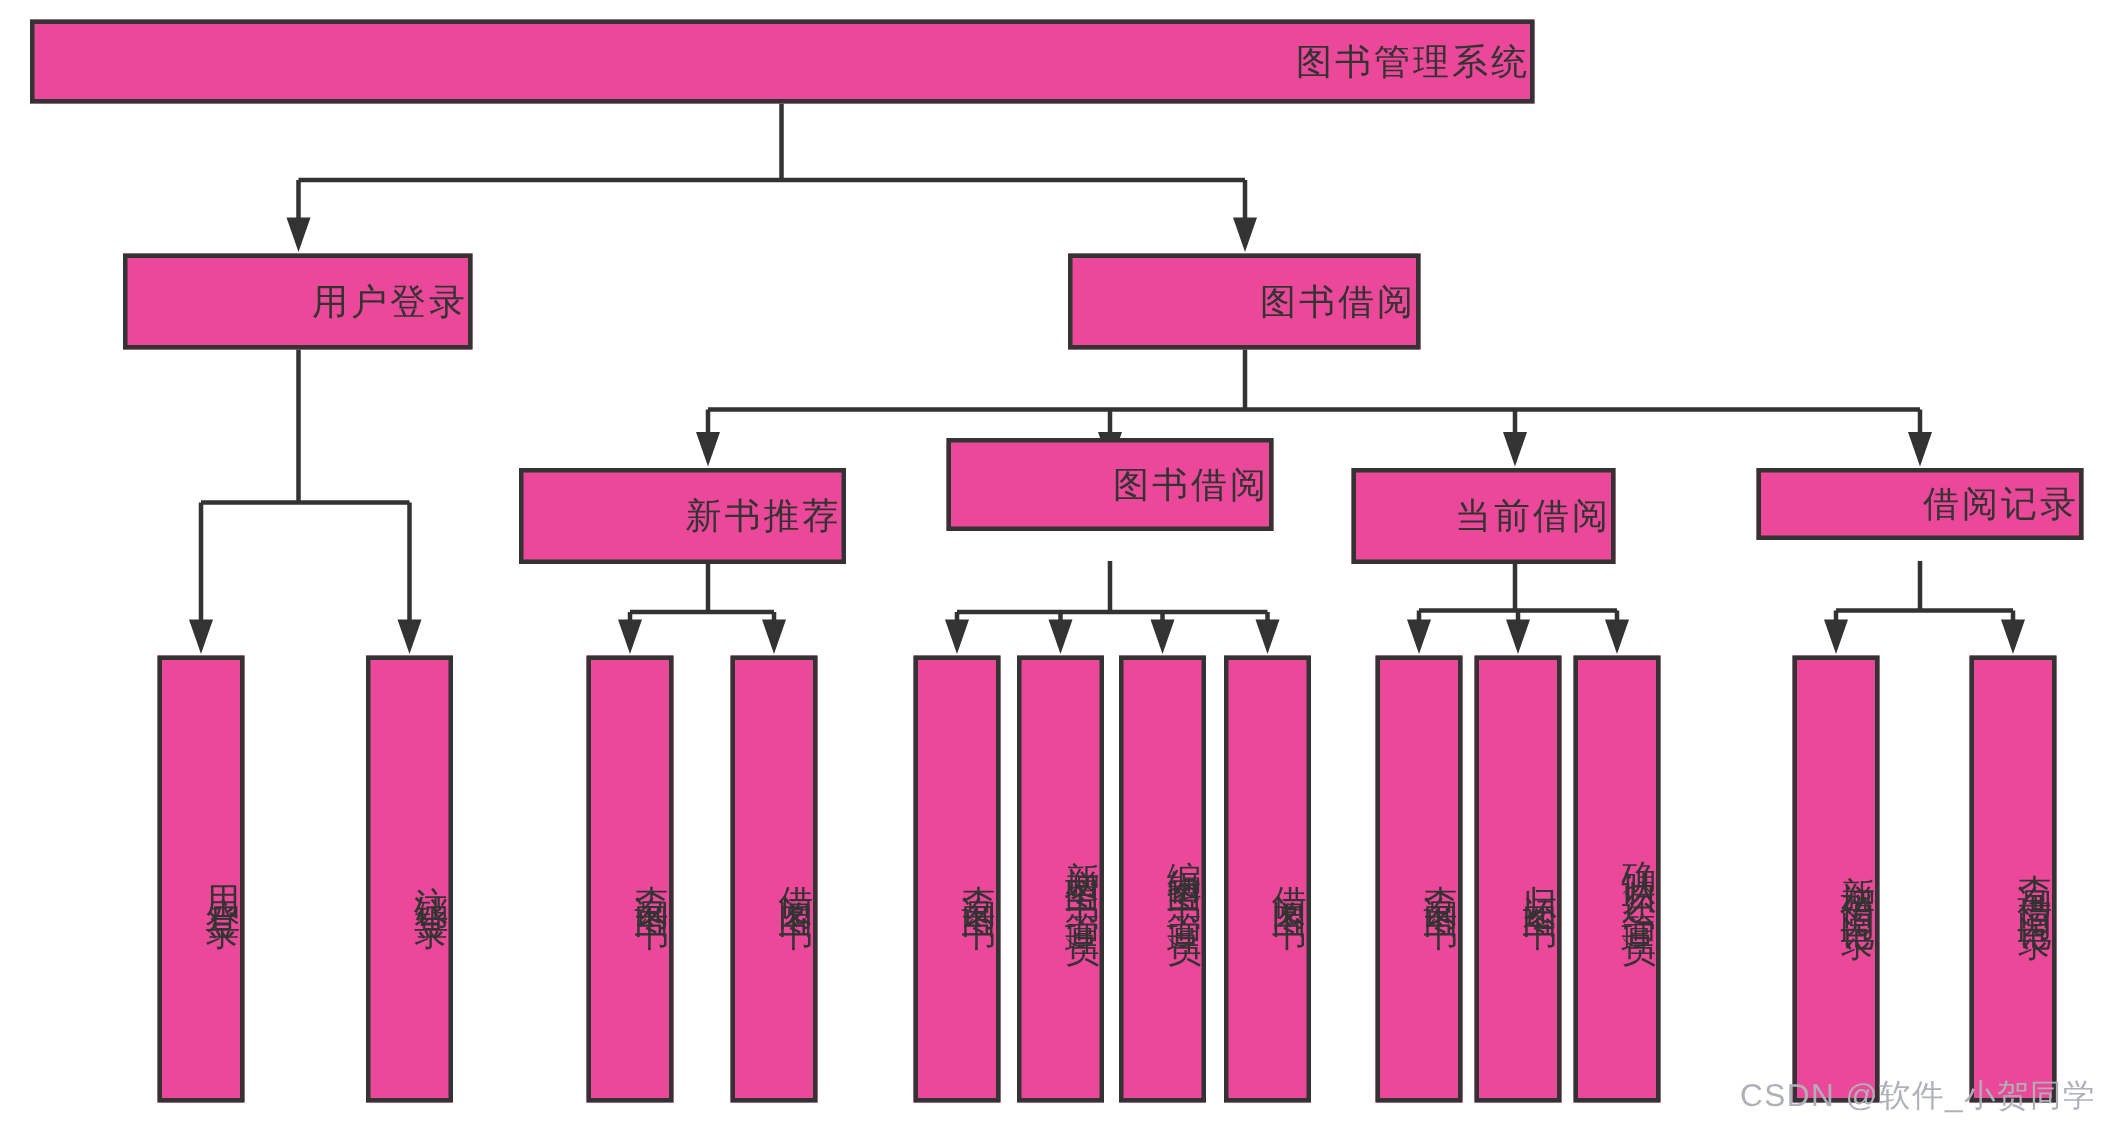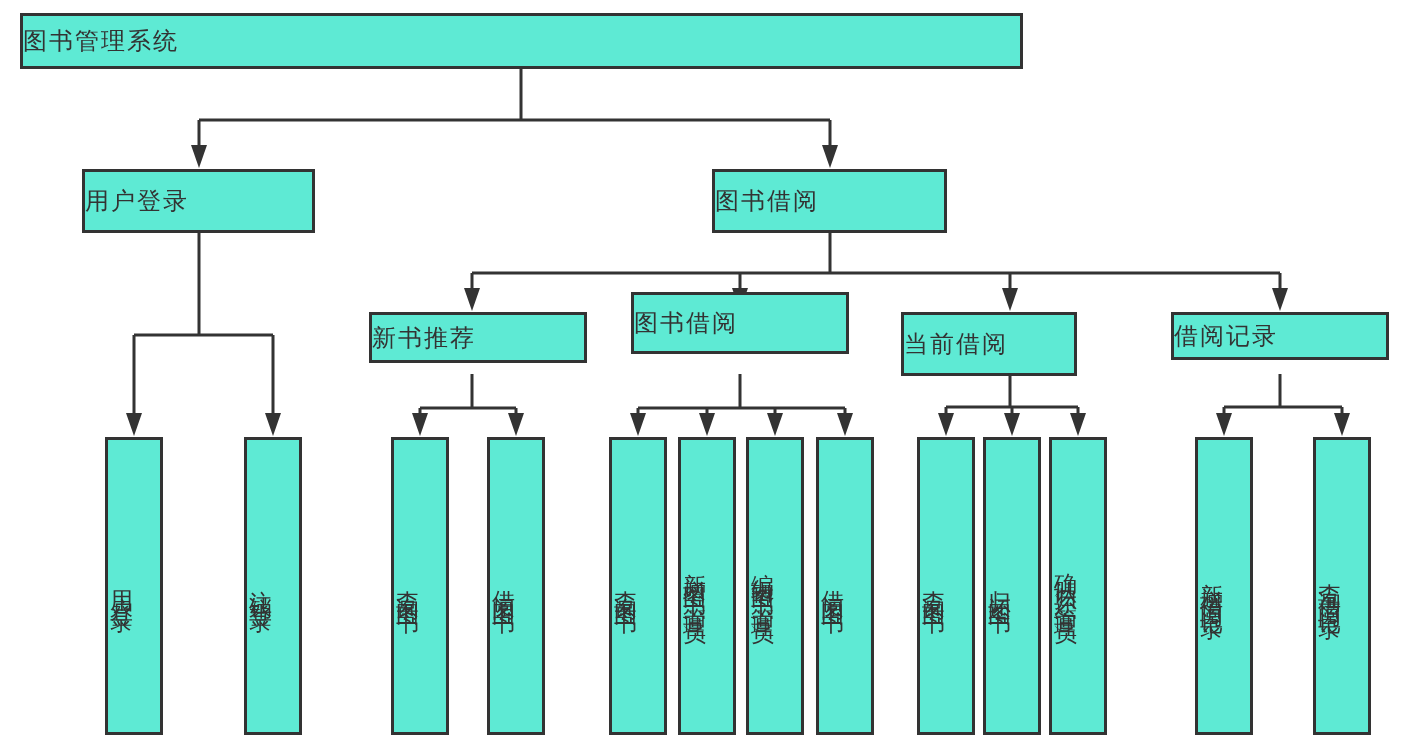--- a/index.html
+++ b/index.html
@@ -2,22 +2,22 @@
 <html><head>
 <meta charset="utf-8">
 <style>
   html,body{margin:0;padding:0;background:#fff;}
   .canvas{
     position:relative;width:1405px;height:747px;background:#ffffff;
     font-family:"Liberation Sans","DejaVu Sans",sans-serif;overflow:hidden;
   }
   .connectors{position:absolute;left:0;top:0;width:1405px;height:747px;}
   .box{
-    position:absolute;box-sizing:border-box;border:3px solid #333333;background:#5eead4;
-    display:flex;align-items:center;justify-content:flex-start;z-index:2;font-family:Liberation Mono, monospace;
+    position:absolute;box-sizing:border-box;border:3px solid #333333;background:#ec4899;
+    display:flex;align-items:center;justify-content:flex-end;z-index:2;
   }
   .lbl{color:#333333;font-size:24px;letter-spacing:2px;white-space:nowrap;}
   .leaf .lbl{
     writing-mode:vertical-rl;text-orientation:mixed;
     font-size:23px;letter-spacing:7px;line-height:1;
   }
   .watermark{
     position:absolute;left:1160px;top:716px;z-index:5;
     font-size:21px;color:#aeb2b7;letter-spacing:1px;white-space:nowrap;
   }
@@ -73,21 +73,21 @@
     <span class="lbl">图书管理系统</span>
   </div>
 
   <div class="box" style="left:82px;top:169px;width:233px;height:64px">
     <span class="lbl">用户登录</span>
   </div>
   <div class="box" style="left:712px;top:169px;width:235px;height:64px">
     <span class="lbl">图书借阅</span>
   </div>
 
-  <div class="box" style="left:369px;top:312px;width:218px;height:51px">
+  <div class="box" style="left:346px;top:312px;width:218px;height:64px">
     <span class="lbl">新书推荐</span>
   </div>
   <div class="box" style="left:631px;top:292px;width:218px;height:62px">
     <span class="lbl">图书借阅</span>
   </div>
   <div class="box" style="left:901px;top:312px;width:176px;height:64px">
     <span class="lbl">当前借阅</span>
   </div>
   <div class="box" style="left:1171px;top:312px;width:218px;height:48px">
     <span class="lbl">借阅记录</span>
@@ -130,14 +130,15 @@
     <span class="lbl">确认归还（管理员）</span>
   </div>
 
   <div class="box leaf" style="left:1195px;top:437px;width:58px;height:298px">
     <span class="lbl">新增借阅记录</span>
   </div>
   <div class="box leaf" style="left:1313px;top:437px;width:58px;height:298px">
     <span class="lbl">查询借阅记录</span>
   </div>
 
+  <div class="watermark">CSDN @软件_小贺同学</div>
 
 </div>
 
 </body></html>

